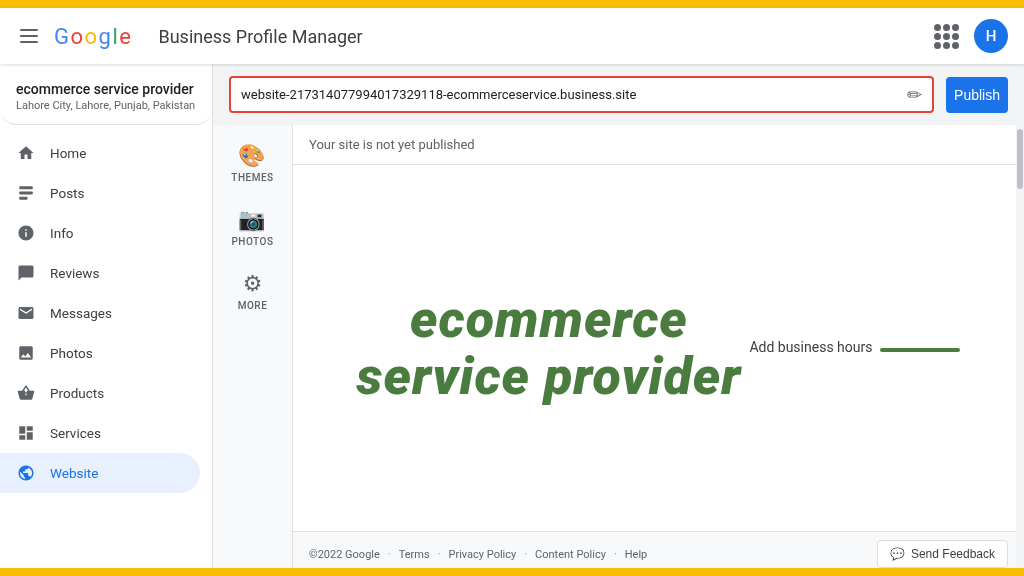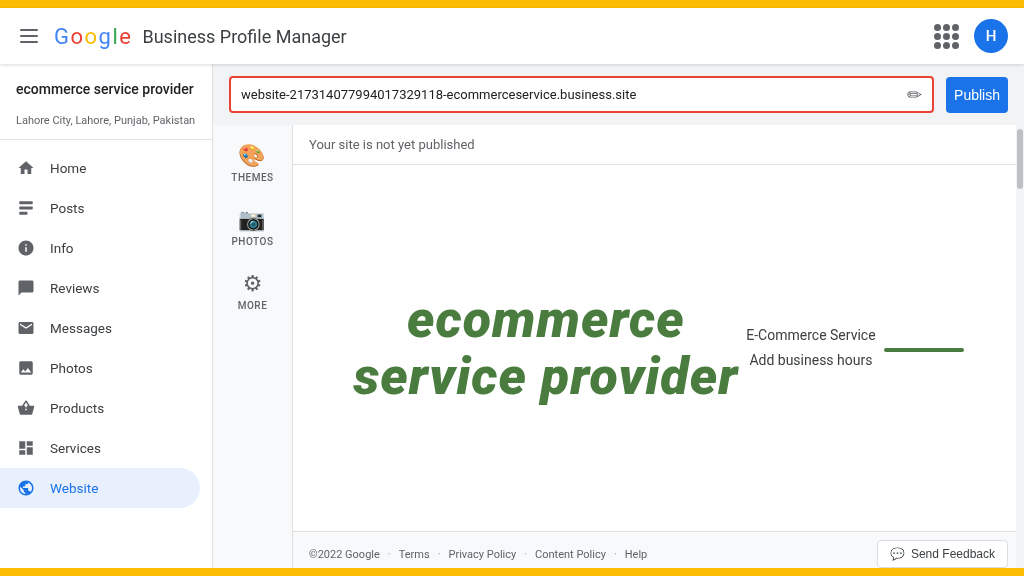--- a/index.html
+++ b/index.html
@@ -52,21 +52,21 @@
       letter-spacing: -0.5px;
     }
     .g-blue { color: #4285f4; }
     .g-red { color: #ea4335; }
     .g-yellow { color: #fbbc04; }
     .g-green { color: #34a853; }
     .header-title {
       font-size: 18px;
       color: #3c4043;
       font-weight: 400;
-      margin-left: 0;
+      margin-left: 16px;
     }
     .header-right {
       display: flex;
       align-items: center;
       gap: 16px;
     }
     .grid-icon {
       width: 24px;
       height: 24px;
       display: grid;
@@ -104,31 +104,32 @@
       width: 213px;
       background: #fff;
       border-right: 1px solid #e0e0e0;
       display: flex;
       flex-direction: column;
       overflow: hidden;
     }
     .business-info {
       padding: 16px 16px 12px 16px;
       border-bottom: 1px solid #e0e0e0;
+      border-radius: 16px;
     }
     .business-name {
       font-size: 14px;
       font-weight: 500;
       color: #202124;
       line-height: 1.3;
     }
     .business-location {
       font-size: 11px;
       color: #5f6368;
-      margin-top: 16px;
+      margin-top: 1px;
     }
     .nav-list {
       list-style: none;
       padding: 8px 0;
       flex: 1;
       overflow-y: auto;
     }
     .nav-item {
       display: flex;
       align-items: center;
@@ -511,21 +512,20 @@
       </div>
 
       <div class="preview-area">
         <div class="preview-notice">Your site is not yet published</div>
         <div class="preview-content">
           <div style="font-size:52px;font-weight:900;color:#4a7c3f;text-align:center;line-height:1.1;font-style:italic;letter-spacing:1px;">
             <div>ecommerce</div>
             <div>service provider</div>
           </div>
           <div style="text-align:center;font-size:14px;color:#3c4043;line-height:1.8;">
-            <div>E-Commerce Service</div>
             <div>Add business hours</div>
           </div>
           <div class="preview-progress"></div>
         </div>
         <div class="scrollbar-right">
           <div class="scrollbar-thumb"></div>
         </div>
 
         <div class="footer">
           <div class="footer-links">

